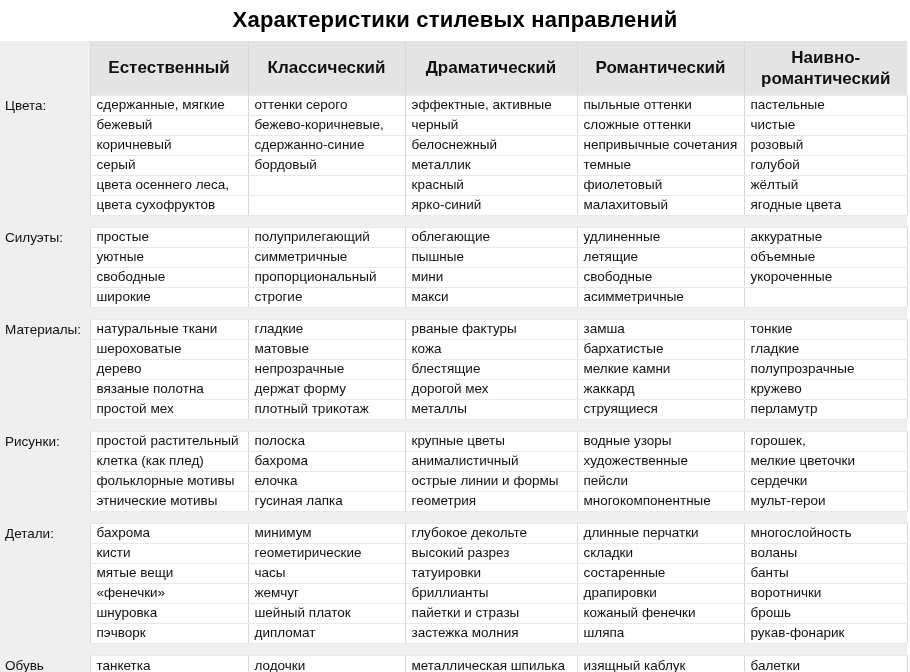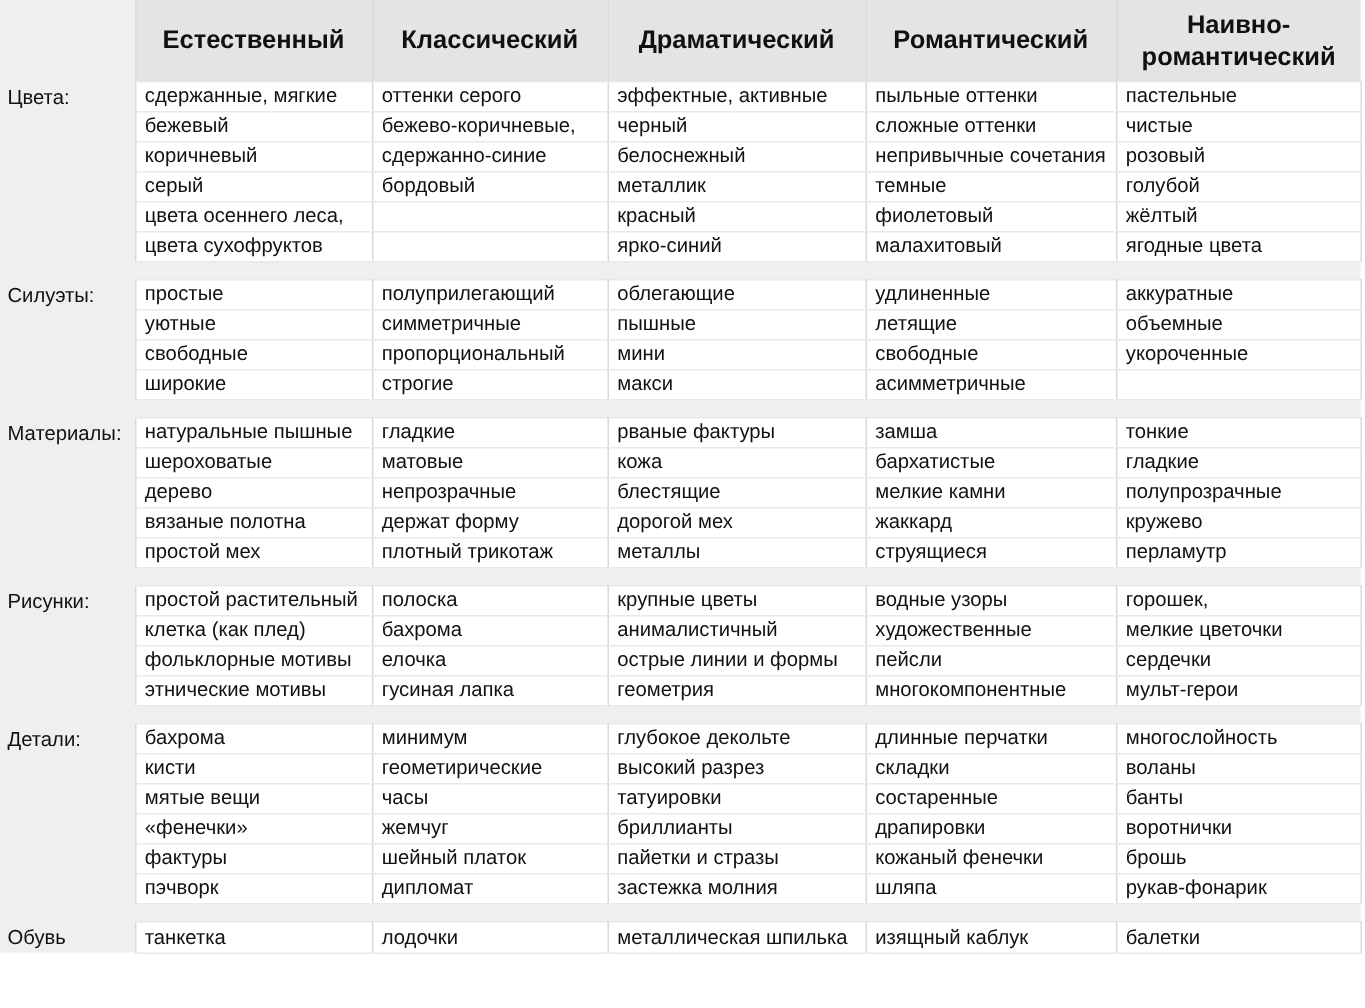--- a/index.html
+++ b/index.html
@@ -84,20 +84,21 @@
     background: var(--sep-bg);
     height: 12px;
     padding: 0;
     border: none;
   }
 </style>
 </head>
 <body>
 
 <div class="page">
+  <h1 class="title">Характеристики стилевых направлений</h1>
   <table class="tbl">
     <colgroup>
       <col class="c-label">
         <col class="c-1">
         <col class="c-2">
         <col class="c-3">
         <col class="c-4">
         <col class="c-5">
     </colgroup>
     <thead>
@@ -184,21 +185,21 @@
           <td class="cell">строгие</td>
           <td class="cell">макси</td>
           <td class="cell">асимметричные</td>
           <td class="cell"></td>
         </tr>
         <tr class="sep">
           <td colspan="6"></td>
         </tr>
         <tr>
           <td class="label" rowspan="5">Материалы:</td>
-          <td class="cell">натуральные пышные</td>
+          <td class="cell">натуральные ткани</td>
           <td class="cell">гладкие</td>
           <td class="cell">рваные фактуры</td>
           <td class="cell">замша</td>
           <td class="cell">тонкие</td>
         </tr>
         <tr>
           <td class="cell">шероховатые</td>
           <td class="cell">матовые</td>
           <td class="cell">кожа</td>
           <td class="cell">бархатистые</td>
@@ -283,21 +284,21 @@
           <td class="cell">банты</td>
         </tr>
         <tr>
           <td class="cell">«фенечки»</td>
           <td class="cell">жемчуг</td>
           <td class="cell">бриллианты</td>
           <td class="cell">драпировки</td>
           <td class="cell">воротнички</td>
         </tr>
         <tr>
-          <td class="cell">фактуры</td>
+          <td class="cell">шнуровка</td>
           <td class="cell">шейный платок</td>
           <td class="cell">пайетки и стразы</td>
           <td class="cell">кожаный фенечки</td>
           <td class="cell">брошь</td>
         </tr>
         <tr>
           <td class="cell">пэчворк</td>
           <td class="cell">дипломат</td>
           <td class="cell">застежка молния</td>
           <td class="cell">шляпа</td>

